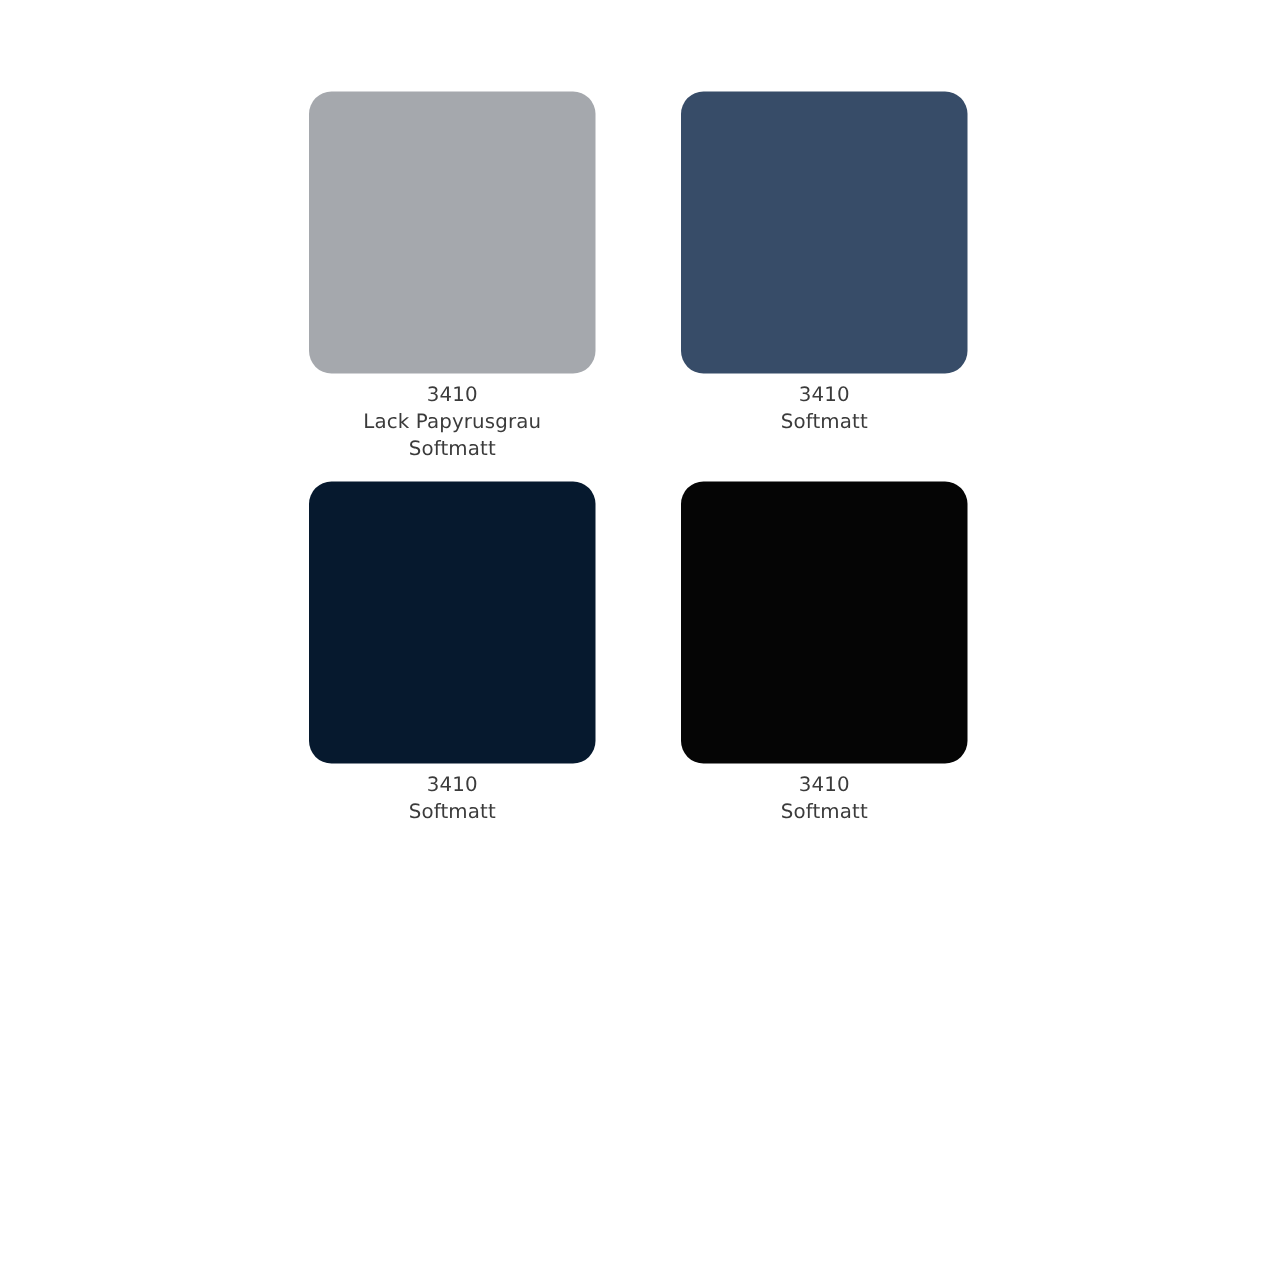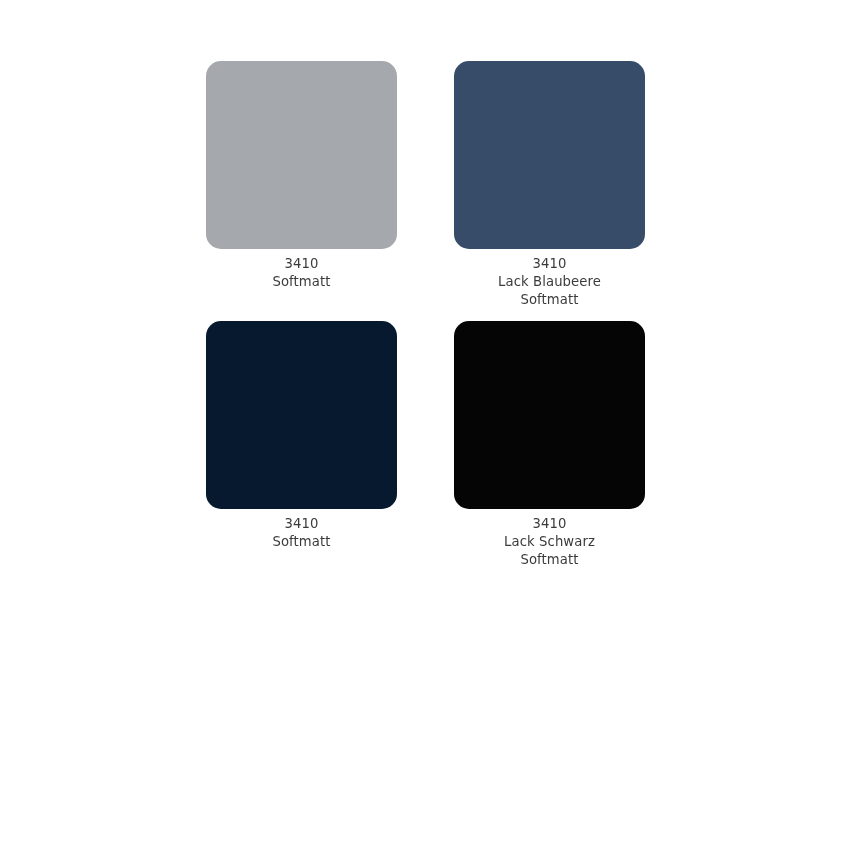--- a/index.html
+++ b/index.html
@@ -57,43 +57,42 @@
 </style>
 </head>
 <body style="background-color: rgb(255, 255, 255);">
 
 <div id="swatch-grid">
 
   <div class="swatch-card">
     <div class="swatch-chip" style="background-color: rgb(165, 168, 173);"></div>
     <div class="swatch-caption" style="color: rgb(59, 59, 59);">
       <span class="caption-line">3410</span>
+      <span class="caption-line">Lack Papyrusgrau</span>
       <span class="caption-line">Softmatt</span>
     </div>
   </div>
 
   <div class="swatch-card">
     <div class="swatch-chip" style="background-color: rgb(55, 76, 104);"></div>
     <div class="swatch-caption" style="color: rgb(59, 59, 59);">
       <span class="caption-line">3410</span>
-      <span class="caption-line">Lack Blaubeere</span>
       <span class="caption-line">Softmatt</span>
     </div>
   </div>
 
   <div class="swatch-card">
     <div class="swatch-chip" style="background-color: rgb(6, 25, 46);"></div>
     <div class="swatch-caption" style="color: rgb(59, 59, 59);">
       <span class="caption-line">3410</span>
       <span class="caption-line">Softmatt</span>
     </div>
   </div>
 
   <div class="swatch-card">
     <div class="swatch-chip" style="background-color: rgb(5, 5, 5);"></div>
     <div class="swatch-caption" style="color: rgb(59, 59, 59);">
       <span class="caption-line">3410</span>
-      <span class="caption-line">Lack Schwarz</span>
       <span class="caption-line">Softmatt</span>
     </div>
   </div>
 
 </div>
 
 </body></html>

